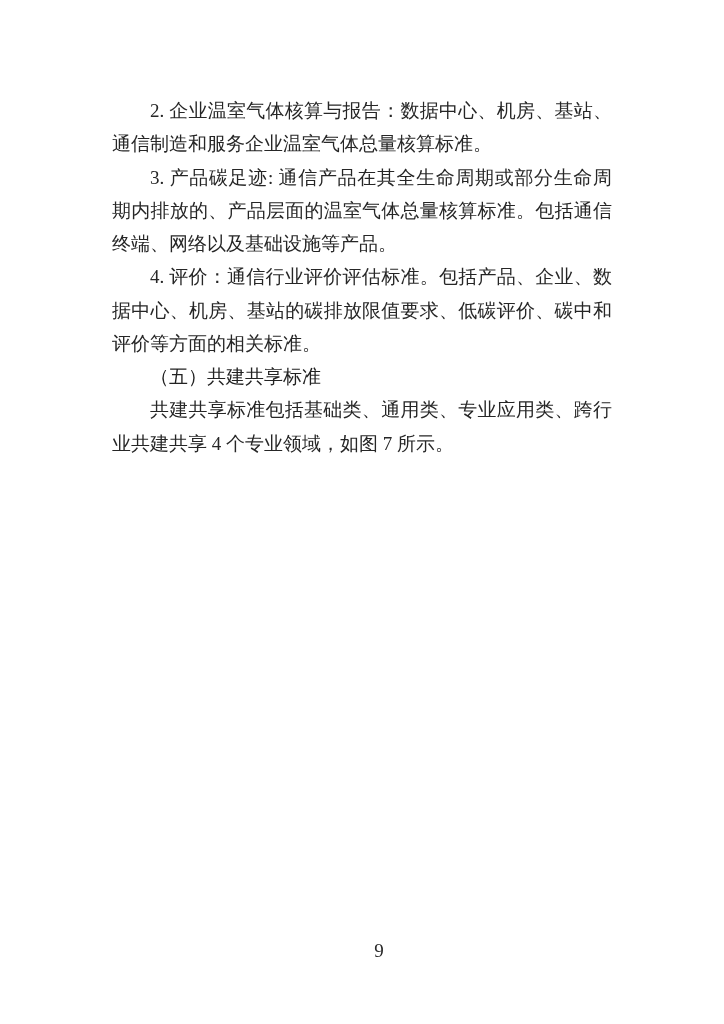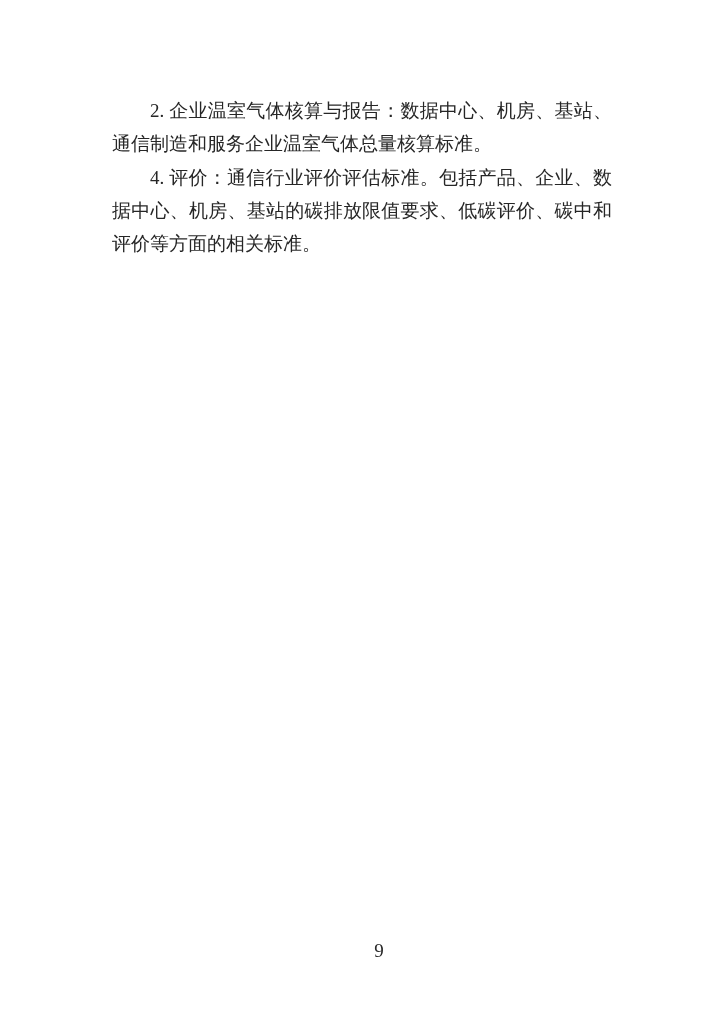--- a/index.html
+++ b/index.html
@@ -54,23 +54,26 @@
   }
 </style>
 </head>
 <body>
 
 <div class="sheet">
 
   <div class="textblock">
     <p>2. 企业温室气体核算与报告：数据中心、机房、基站、通信制造和服务企业温室气体总量核算标准。</p>
 
+    <p>3. 产品碳足迹: 通信产品在其全生命周期或部分生命周期内排放的、产品层面的温室气体总量核算标准。包括通信终端、网络以及基础设施等产品。</p>
 
     <p>4. 评价：通信行业评价评估标准。包括产品、企业、数据中心、机房、基站的碳排放限值要求、低碳评价、碳中和评价等方面的相关标准。</p>
 
 
 
+    <p class="heading">（五）共建共享标准</p>
 
+    <p>共建共享标准包括基础类、通用类、专业应用类、跨行业共建共享 4 个专业领域，如图 7 所示。</p>
   </div>
 
   <div class="pagenum">9</div>
 
 </div>
 
 </body></html>

